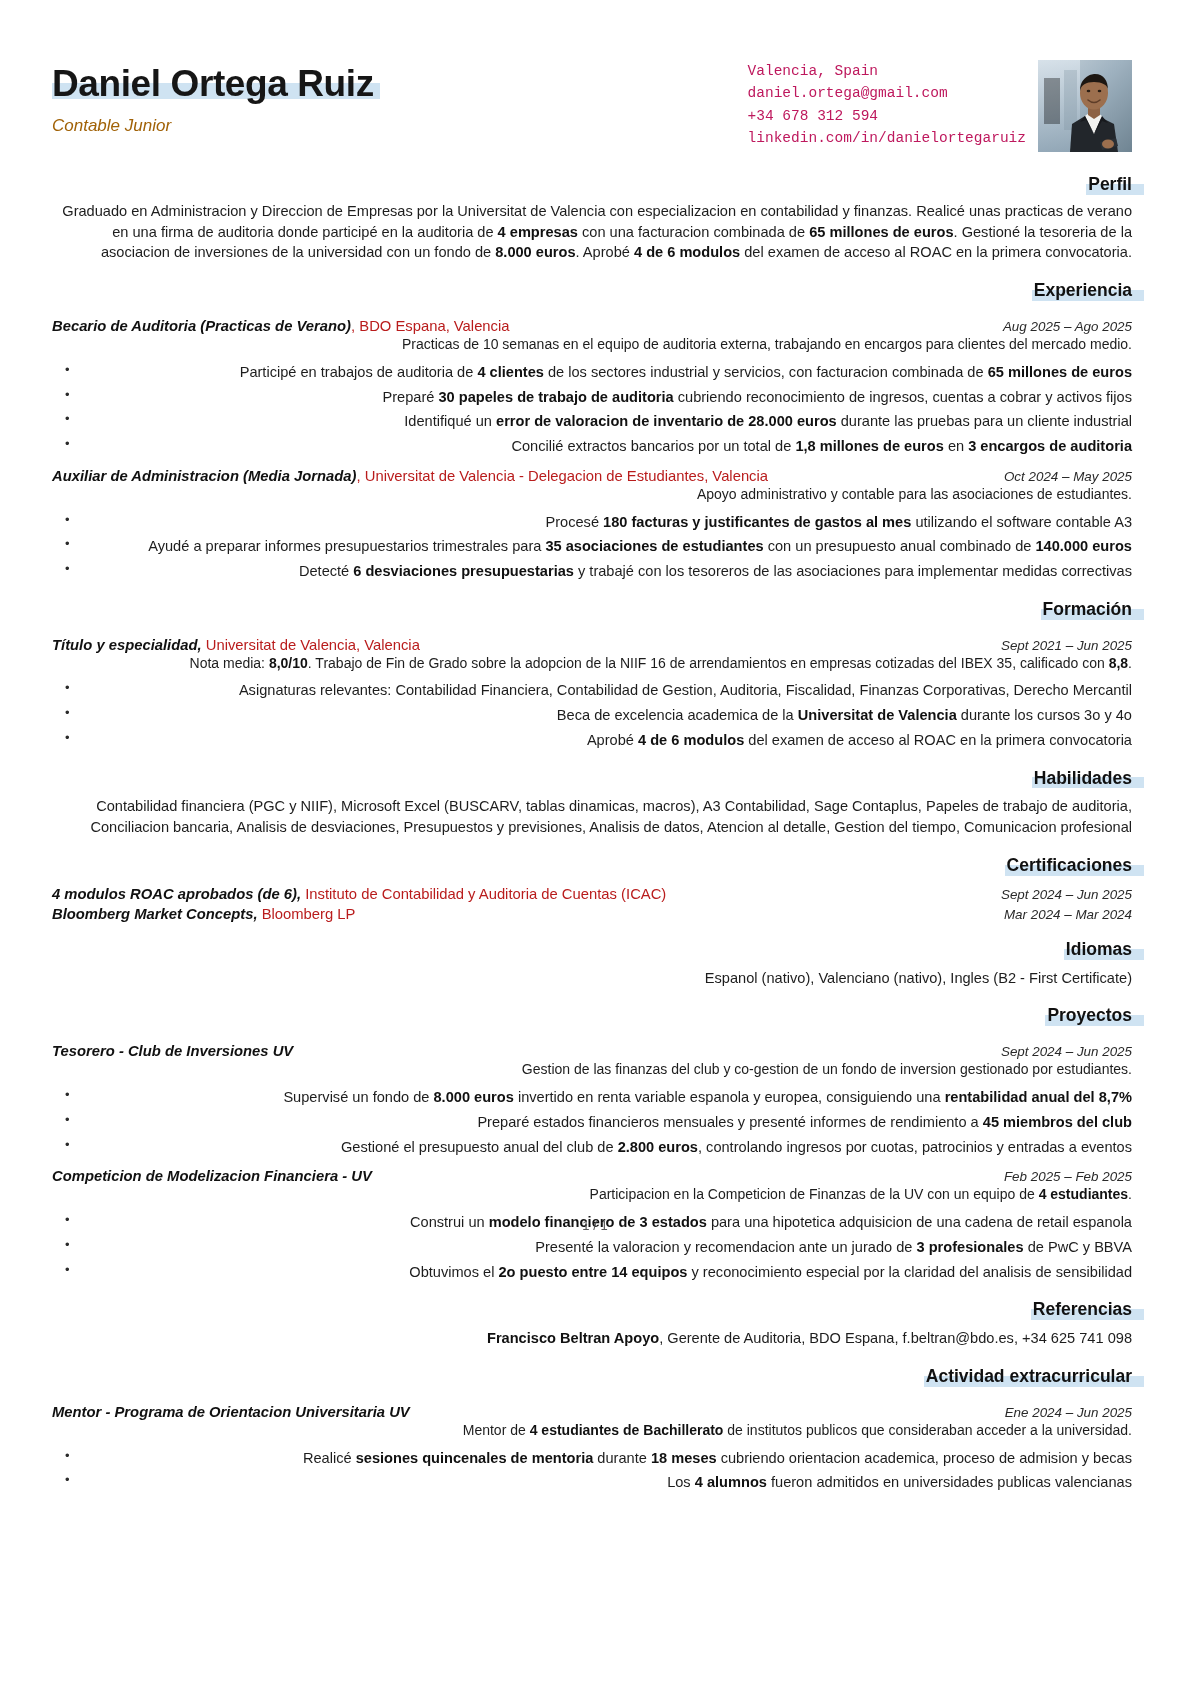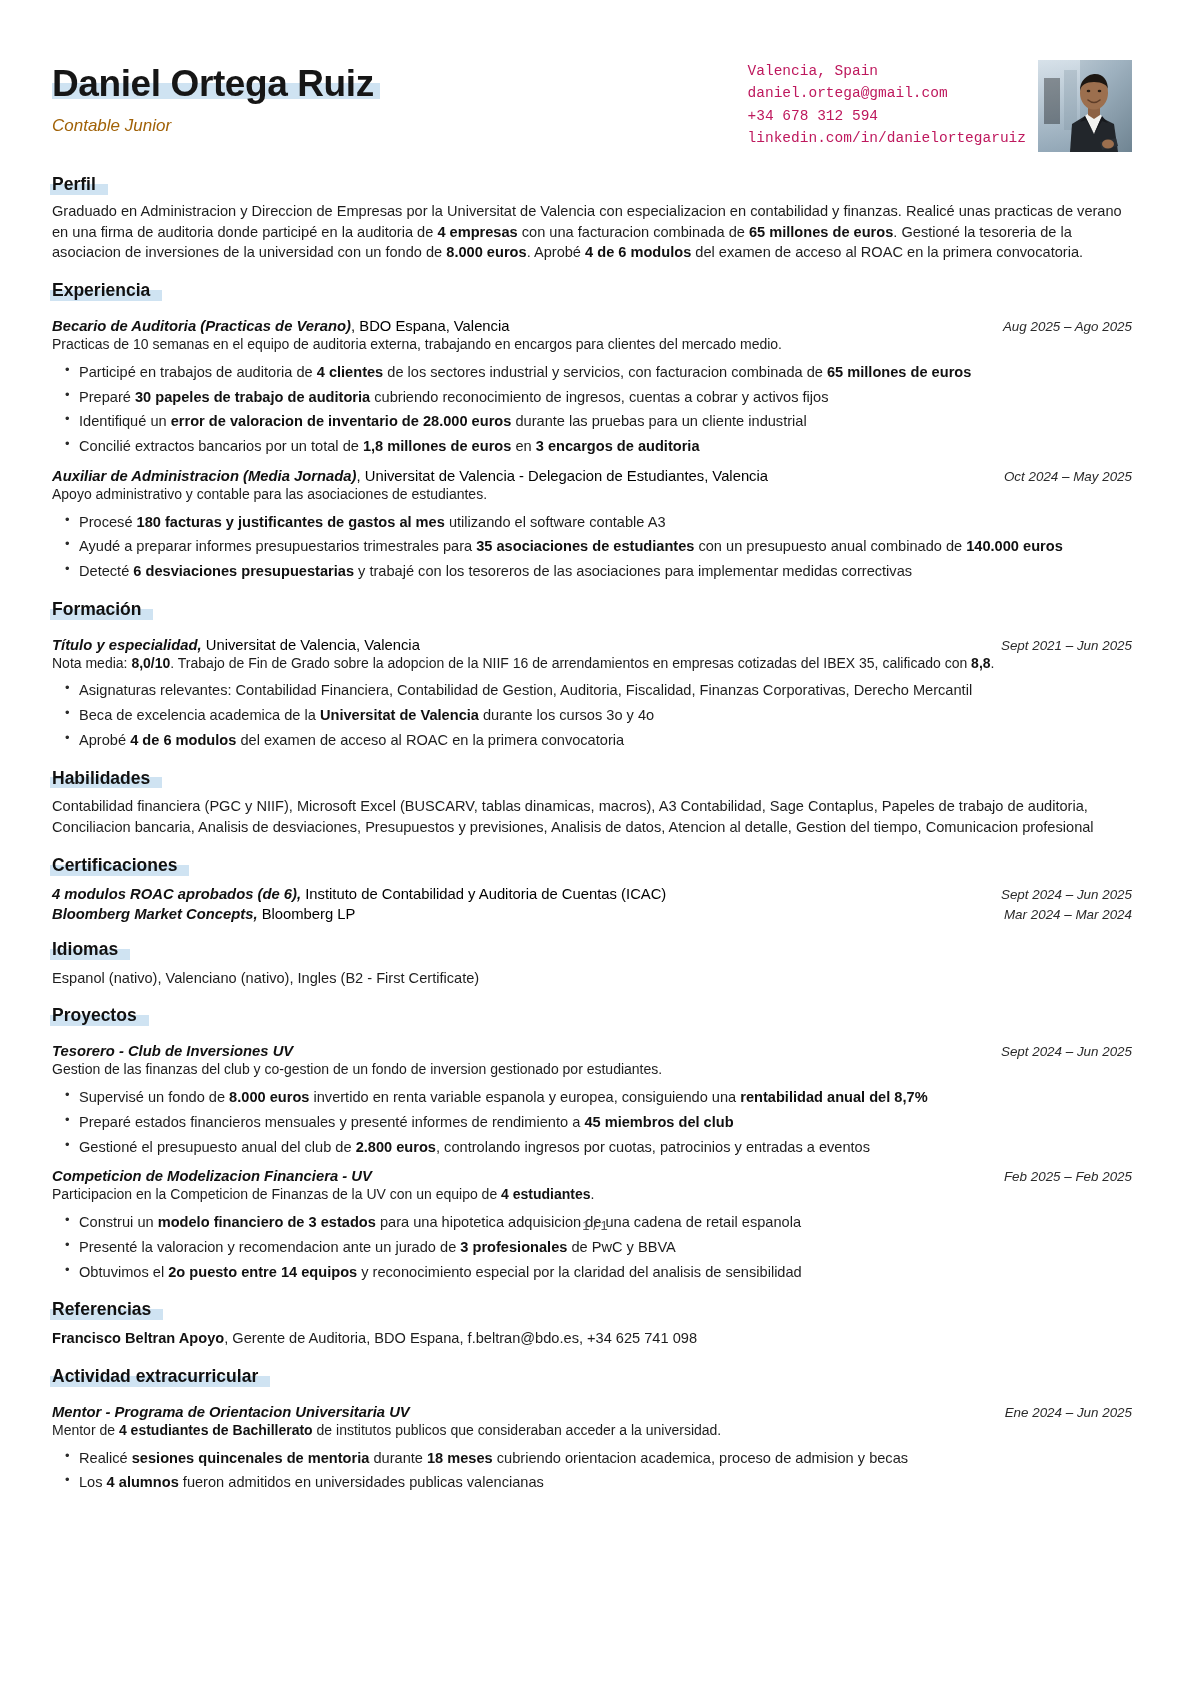--- a/index.html
+++ b/index.html
@@ -84,21 +84,21 @@
     width: 94px;
     height: 92px;
     overflow: hidden;
     position: relative;
     background: #b9c3ca;
     flex: none;
   }
   .photo svg { display: block; width: 100%; height: 100%; }
 
   
-  .section { margin-top: 17px; }
+  .section { margin-top: 17px; text-align: right; }
   .section:first-of-type { margin-top: 4px; }
 
   .sec-head {
     position: relative;
     display: inline-block;
     font-size: 17.5px;
     font-weight: bold;
     color: #111;
     margin-bottom: 5px;
     line-height: 1.25;
@@ -137,21 +137,21 @@
 
   .entry-title {
     font-size: 14.8px;
     font-style: italic;
     font-weight: bold;
     color: #111;
   }
   .entry-title .plain {
     font-weight: normal;
     font-style: normal;
-    color: #000000;
+    color: #b91c1c;
   }
 
   .entry-date {
     font-size: 13.4px;
     font-style: italic;
     color: #2a2a2a;
     white-space: nowrap;
     flex: none;
   }
 

